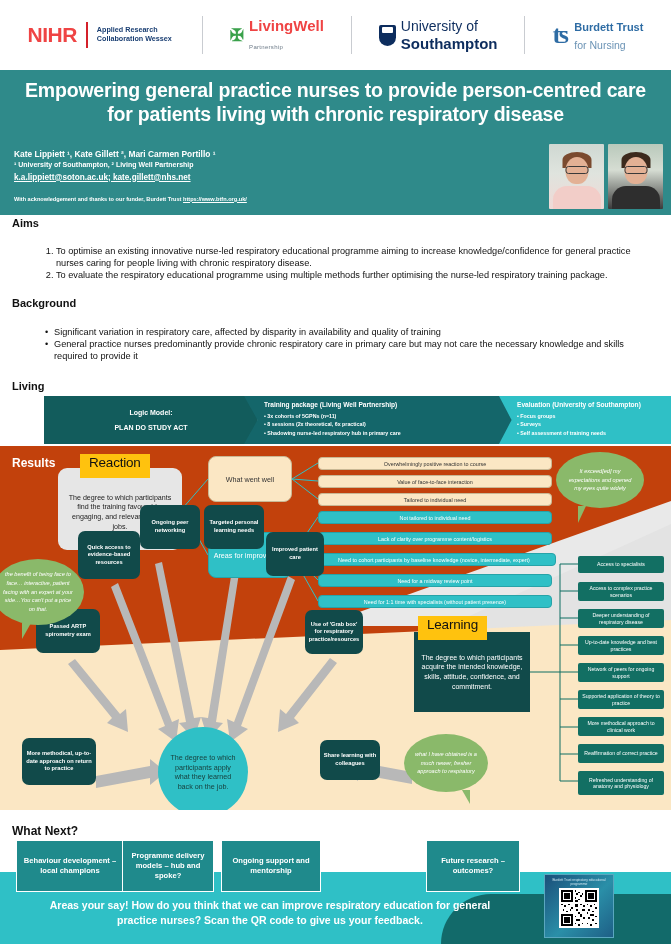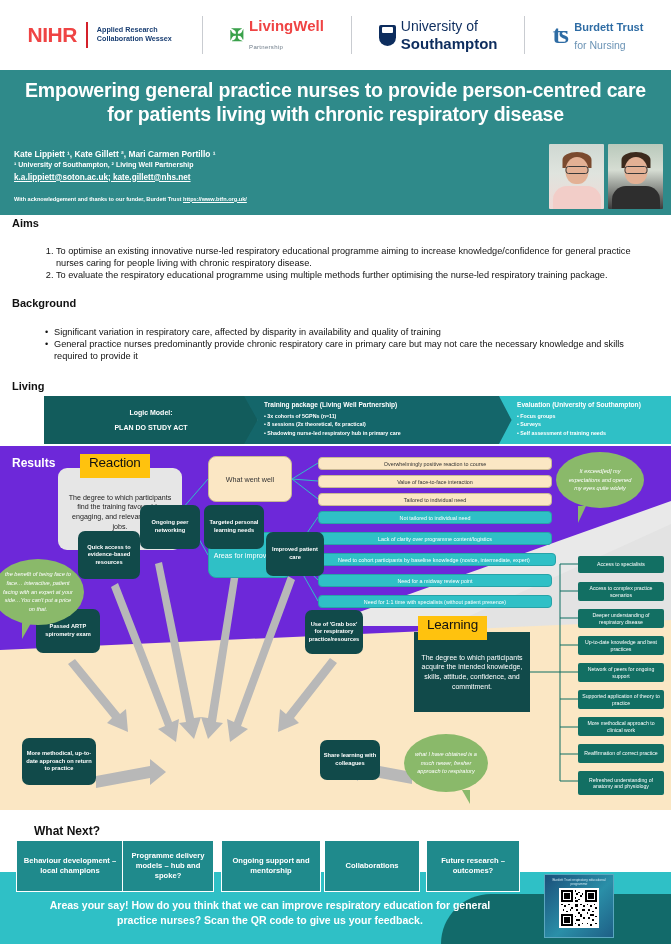--- a/index.html
+++ b/index.html
@@ -67,21 +67,21 @@
   .chev1{left:0;width:214px;background:#125c5c;clip-path:polygon(0 0,96% 0,100% 50%,96% 100%,0 100%);
          display:flex;flex-direction:column;align-items:center;justify-content:center;text-align:center;}
   .chev1 .ch-t{font-size:7px;}
   .chev2{left:200px;width:270px;background:#14666a;clip-path:polygon(0 0,95% 0,100% 50%,95% 100%,0 100%,5% 50%);
          padding:5px 6px 0 20px;}
   .chev3{left:455px;width:210px;background:#2fc0c6;clip-path:polygon(0 0,93% 0,100% 50%,93% 100%,0 100%,6% 50%);
          padding:5px 6px 0 18px;}
   .chev3 .ch-t{color:#fff;}
 
   
-  .results{position:absolute;left:0;top:446px;width:671px;height:364px;background:#6d28d9;overflow:hidden;}
+  .results{position:absolute;left:0;top:446px;width:671px;height:364px;background:#c2410c;overflow:hidden;}
   .res-cream{position:absolute;left:0;bottom:0;width:671px;height:190px;background:#fbe7c4;
              clip-path:polygon(0 30px,671px 0,671px 190px,0 190px);}
   .res-grey{position:absolute;left:272px;top:78px;width:399px;height:230px;background:#e3e3e3;
             clip-path:polygon(0 182px,399px 0,399px 230px,0 230px);}
   .res-grey2{position:absolute;left:320px;top:55px;width:351px;height:125px;background:#e9e9e9;
              clip-path:polygon(0 125px,351px 0,351px 125px,0 125px);}
   .results-h{position:absolute;left:12px;top:10px;font-size:12px;font-weight:bold;color:#fff;}
 
   .badge{position:absolute;background:#ffc20e;color:#111;font-size:13.5px;padding:1px 9px 8px;
          font-weight:normal;letter-spacing:-.2px;z-index:8;}
@@ -124,21 +124,21 @@
   .q1{left:-8px;top:113px;width:92px;height:66px;}
   .q1:after{left:30px;bottom:-14px;border-left:9px solid #8ab96a;border-bottom:16px solid transparent;border-right:5px solid transparent;}
   .q2{left:556px;top:6px;width:88px;height:56px;}
   .q2:after{left:22px;bottom:-15px;border-left:8px solid #8ab96a;border-bottom:17px solid transparent;border-right:6px solid transparent;}
   .q3{left:404px;top:288px;width:84px;height:58px;}
   .q3:after{left:52px;bottom:-12px;border-right:8px solid #8ab96a;border-bottom:14px solid transparent;border-left:6px solid transparent;}
 
   svg.links{position:absolute;left:0;top:0;width:671px;height:376px;z-index:2;}
 
   
-  .wn-h{position:absolute;left:12px;top:824px;font-size:12px;font-weight:bold;color:#111;margin-left:22px;}
+  .wn-h{position:absolute;left:12px;top:824px;font-size:12px;font-weight:bold;color:#111;}
   .wn-band{position:absolute;left:0;top:872px;width:671px;height:22px;background:#2fc0c6;}
   .wn-box{position:absolute;top:840px;height:52px;background:#1f8a8c;color:#fff;border:1px solid #fff;
           display:flex;align-items:center;justify-content:center;text-align:center;font-size:7.6px;
           font-weight:bold;line-height:1.3;padding:3px;box-sizing:border-box;z-index:4;}
 
   
   .footer{position:absolute;left:0;top:894px;width:671px;height:50px;background:#2fc0c6;}
   .fdark{position:absolute;right:0;top:0;width:230px;height:50px;background:#126a6a;
          border-radius:140px 0 0 0;}
   .ftext{position:absolute;left:40px;top:4px;width:460px;text-align:center;color:#fff;font-weight:bold;
@@ -325,33 +325,33 @@
     <div class="learn-card">The degree to which participants acquire the intended knowledge, skills, attitude, confidence, and commitment.</div>
 
     <div class="bnode" style="left:22px;top:292px;width:74px;height:47px;">More methodical, up-to-date approach on return to practice</div>
     <div class="bnode" style="left:36px;top:163px;width:64px;height:44px;">Passed ARTP spirometry exam</div>
     <div class="bnode" style="left:78px;top:85px;width:62px;height:48px;">Quick access to evidence-based resources</div>
     <div class="bnode" style="left:140px;top:59px;width:60px;height:44px;">Ongoing peer networking</div>
     <div class="bnode" style="left:204px;top:59px;width:60px;height:44px;">Targeted personal learning needs</div>
     <div class="bnode" style="left:266px;top:86px;width:58px;height:44px;">Improved patient care</div>
     <div class="bnode" style="left:305px;top:164px;width:58px;height:44px;">Use of 'Grab box' for respiratory practice/resources</div>
     <div class="bnode" style="left:320px;top:294px;width:60px;height:40px;">Share learning with colleagues</div>
+    <div class="bcenter">The degree to which participants apply what they learned back on the job.</div>
     <div class="badge" style="left:158px;top:364px;z-index:9;">Behaviour</div>
 
     <div class="quote q1">the benefit of being face to face… interactive, patient facing with an expert at your side…You can't put a price on that.</div>
     <div class="quote q2">It exceed[ed] my expectations and opened my eyes quite widely</div>
     <div class="quote q3">what I have obtained is a much newer, fresher approach to respiratory</div>
   </div>
 
   <div class="wn-h">What Next?</div>
   <div class="wn-band"></div>
   <div class="wn-box" style="left:16px;width:108px;">Behaviour development – local champions</div>
   <div class="wn-box" style="left:122px;width:92px;">Programme delivery models – hub and spoke?</div>
   <div class="wn-box" style="left:221px;width:100px;">Ongoing support and mentorship</div>
-  <div class="wn-box" style="left:324px;width:96px;">Collaborations</div>
   <div class="wn-box" style="left:426px;width:94px;">Future research – outcomes?</div>
 
   <div class="footer">
     <div class="fdark"></div>
     <div class="ftext">Areas your say! How do you think that we can improve respiratory education for general practice nurses? Scan the QR code to give us your feedback.</div>
   </div>
   <div class="qrcard">
     <div class="qrlab">Burdett Trust respiratory educational programme</div>
     <div class="qrimg">
       <svg viewBox="0 0 21 21" width="36" height="36" shape-rendering="crispEdges">

